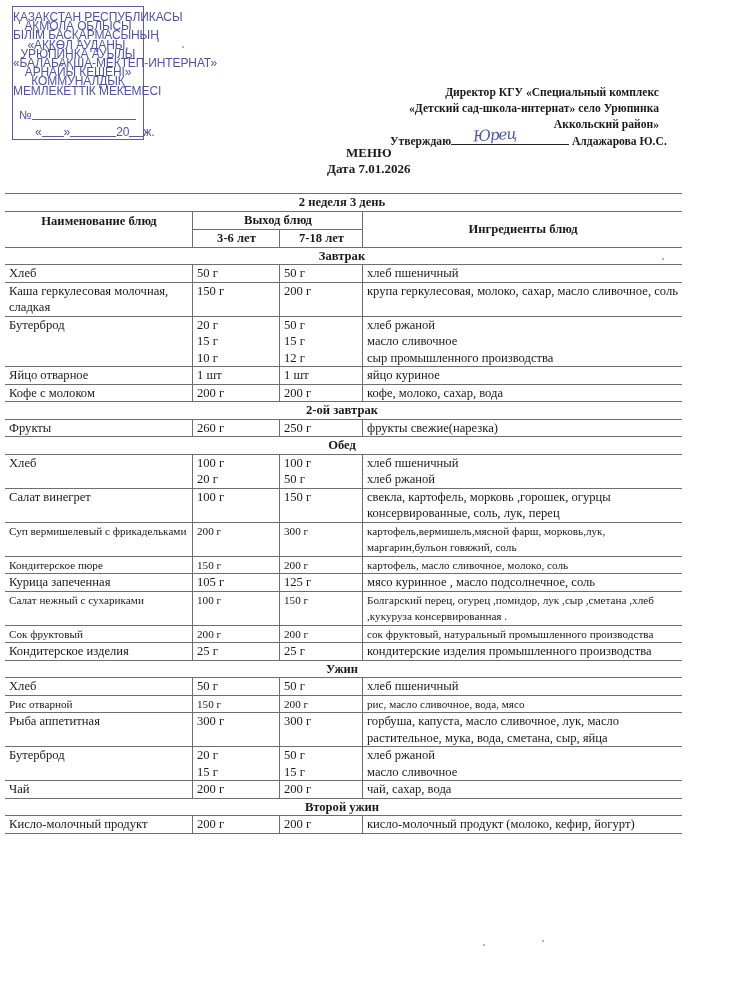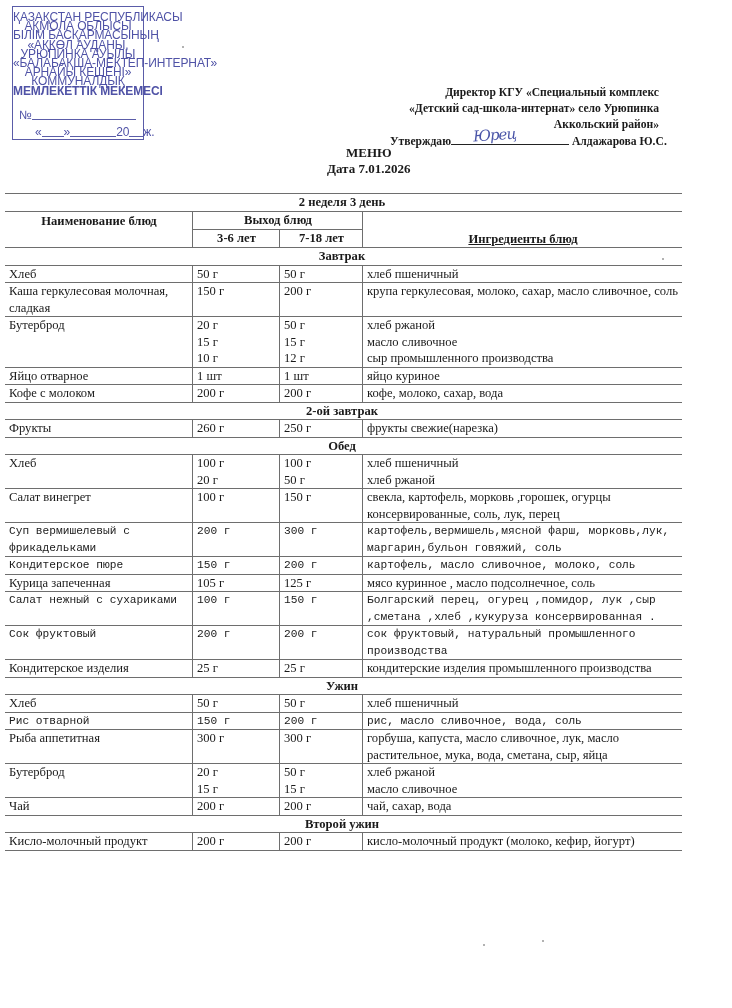--- a/index.html
+++ b/index.html
@@ -5,21 +5,21 @@
   html, body { margin: 0; padding: 0; background: #fff; }
   body { width: 732px; height: 1008px; position: relative; overflow: hidden;
          font-family: "Liberation Serif", "DejaVu Serif", serif; color: #1a1a1a; }
 
   
   .stamp { position: absolute; left: 12px; top: 6px; width: 132px; height: 134px;
            border: 1.5px solid #5a5ca8; color: #4f52a6; box-sizing: border-box;
            font-family: "Liberation Sans", "DejaVu Sans", sans-serif; font-size: 12px;
            line-height: 9.2px; text-align: center; padding-top: 6px; letter-spacing: -0.1px; }
   .stamp .l { display: block; white-space: nowrap; }
-  .stamp .l.b { font-weight: bold; }
+  .stamp .l.b { font-weight: normal; }
   .stamp .num { position: absolute; left: 6px; top: 104px; width: 118px; text-align: left; }
   .stamp .num .line { display: inline-block; border-bottom: 1px solid #5a5ca8; width: 104px; height: 7px; vertical-align: bottom; }
   .stamp .date { position: absolute; left: 6px; top: 121px; width: 122px; text-align: left; white-space: nowrap; margin-left: 16px; }
   .stamp .date .u { display: inline-block; border-bottom: 1px solid #5a5ca8; height: 7px; vertical-align: bottom; }
 
   
   .approve { position: absolute; font-weight: bold; font-size: 11.6px; white-space: nowrap; }
   .approve.r { text-align: right; right: 73px; }
   .sig-line { display: inline-block; width: 118px; border-bottom: 1px solid #222; position: relative; height: 12px; vertical-align: baseline; }
   .signature { position: absolute; left: 22px; top: -6px; font-family: "DejaVu Serif", serif; font-style: italic;
@@ -31,21 +31,21 @@
                 font-size: 12.6px; }
   .menu-table td { border-top: 1px solid #6e6e6e; border-bottom: 1px solid #6e6e6e; padding: 0 3px 0 4px;
                    vertical-align: top; line-height: 16.5px; }
   .menu-table td.vr { border-right: 1px solid #6e6e6e; }
   .menu-table td.c1 { width: 180px; }
   .menu-table td.c2 { width: 79px; }
   .menu-table td.c3 { width: 75px; }
   .menu-table td.c4 { }
   .menu-table .span-row td { text-align: center; font-weight: bold; padding-left: 0; }
   .menu-table .hdr td { font-weight: bold; text-align: center; }
-  .menu-table .sans { font-family: Liberation Mono, monospace; font-size: 11.2px; }
+  .menu-table .sans { font-family: Liberation Serif, serif; font-size: 11.2px; }
   .line-item { display: block; }
   .dot { position: absolute; width: 2px; height: 2px; background: #999; border-radius: 1px; }
 </style>
 </head>
 <body>
 
 <div class="stamp">
   <span class="l">ҚАЗАҚСТАН РЕСПУБЛИКАСЫ</span>
   <span class="l">АҚМОЛА ОБЛЫСЫ</span>
   <span class="l">БІЛІМ БАСҚАРМАСЫНЫҢ</span>
@@ -74,21 +74,21 @@
 <div class="title" style="top:161px; left:327px;">Дата 7.01.2026</div>
 
 <table class="menu-table">
   <tbody id="menu-body">
     <tr class="span-row">
       <td colspan="4" style="height:16px;">2 неделя  3 день</td>
     </tr>
     <tr class="hdr">
       <td class="c1 vr" rowspan="2" style="vertical-align:top; padding-top:1px;">Наименование блюд</td>
       <td class="vr" colspan="2" style="height:17px;">Выход блюд</td>
-      <td class="c4" rowspan="2" style="vertical-align:top; padding-top:19px;text-decoration:underline;">Ингредиенты блюд</td>
+      <td class="c4" rowspan="2" style="vertical-align:top; padding-top:9px;">Ингредиенты блюд</td>
     </tr>
     <tr class="hdr">
       <td class="c2 vr" style="height:17px;">3-6 лет</td>
       <td class="c3 vr">7-18 лет</td>
     </tr>
   <tr class="span-row">
         <td colspan="4" style="height: 16px;">Завтрак</td>
       </tr>
       <tr>
         <td class="c1 vr">Хлеб</td>
@@ -290,21 +290,21 @@
       </tr>
       <tr>
         <td class="c1 vr sans">Рис отварной</td>
         <td class="c2 vr sans">
           <span class="line-item">150 г</span>
         </td>
         <td class="c3 vr sans">
           <span class="line-item">200 г</span>
         </td>
         <td class="c4 sans">
-          <span class="line-item">рис, масло сливочное, вода, соль</span>
+          <span class="line-item">рис, масло сливочное, вода, мясо</span>
         </td>
       </tr>
       <tr>
         <td class="c1 vr">Рыба аппетитная</td>
         <td class="c2 vr">
           <span class="line-item">300 г</span>
         </td>
         <td class="c3 vr">
           <span class="line-item">300 г</span>
         </td>

